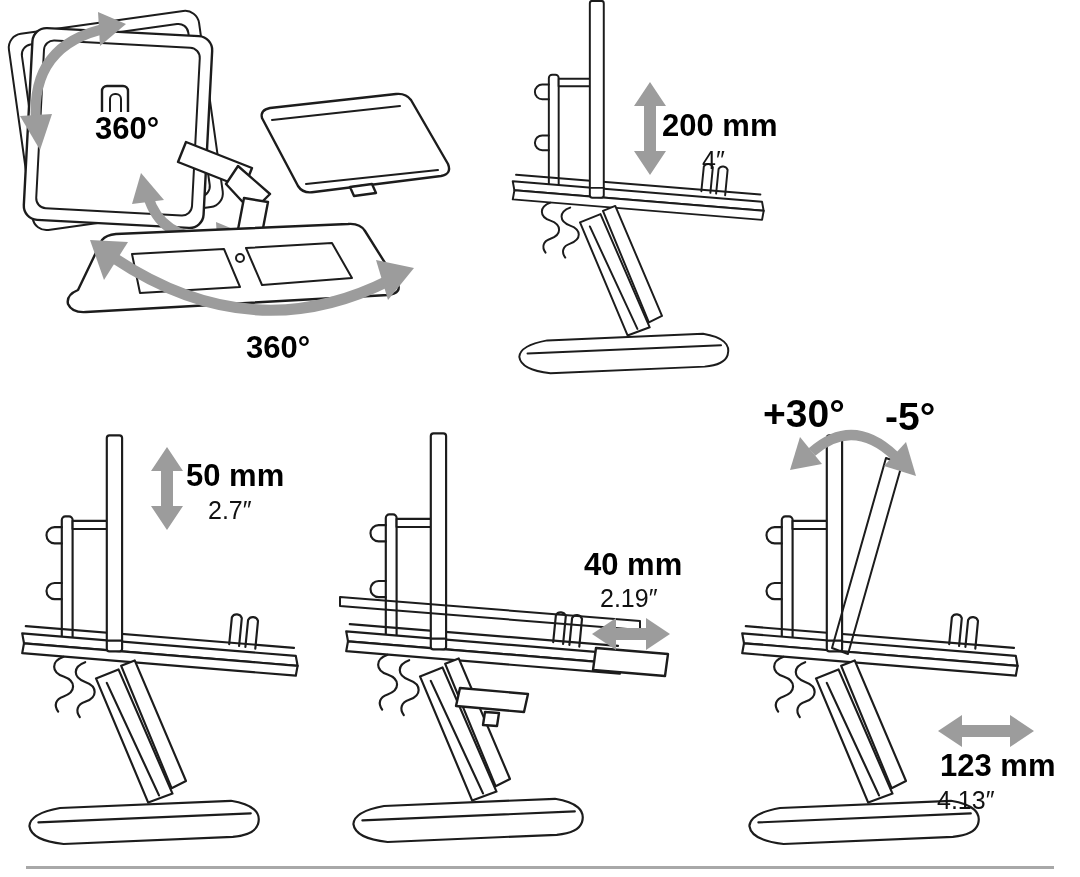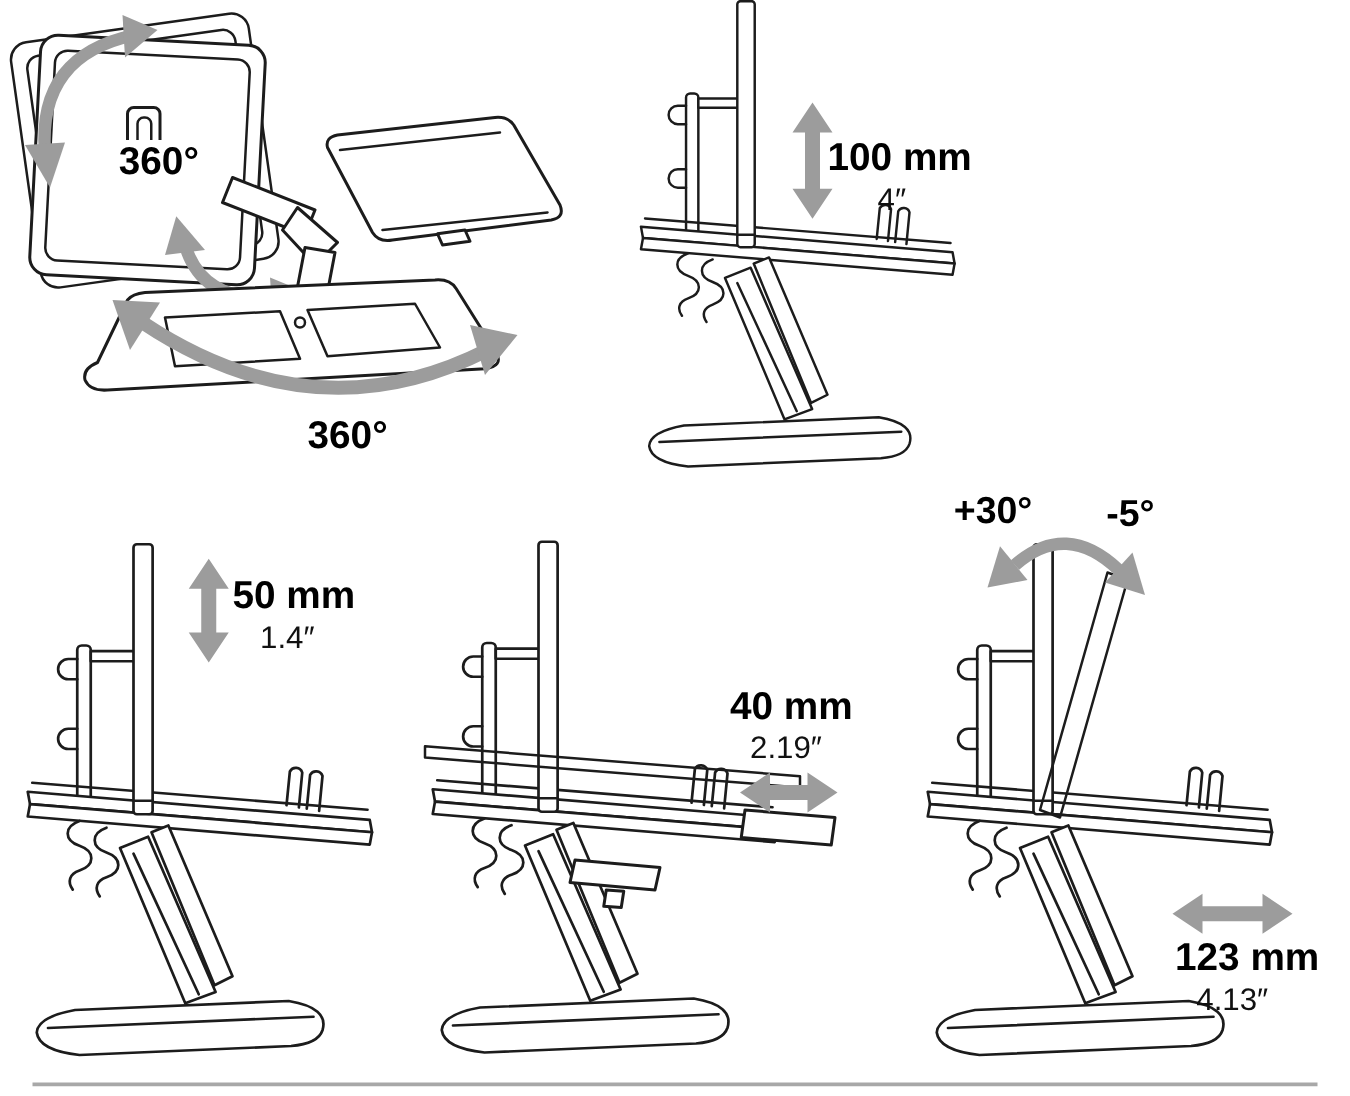--- a/index.html
+++ b/index.html
@@ -8,21 +8,21 @@
     font-family:"Liberation Sans",sans-serif;
   }
   .art{position:absolute;left:0;top:0}
   .ln{fill:none;stroke:var(--line,#1c1c1c);stroke-width:2.4;stroke-linejoin:round;stroke-linecap:round}
   .wf{fill:#fff;stroke:var(--line,#1c1c1c);stroke-width:2.4;stroke-linejoin:round;stroke-linecap:round}
   .gh{fill:none;stroke:var(--line,#1c1c1c);stroke-width:2;stroke-linejoin:round;stroke-linecap:round}
   .ar{fill:var(--arrow,#9c9c9c);stroke:none}
   .as{fill:none;stroke:var(--arrow,#9c9c9c);stroke-width:10;stroke-linecap:butt}
   .as2{fill:none;stroke:var(--arrow,#9c9c9c);stroke-width:11;stroke-linecap:butt}
   .lbl{position:absolute;color:var(--text,#000);line-height:1;white-space:nowrap}
-  .b{font-weight:700;font-size:30px}
+  .b{font-weight:700;font-size:39px}
   .b2{font-weight:700;font-size:31px}
   .r{font-weight:400;font-size:25px;color:#111}
   .whitebg{background:#fff;padding:1px 3px}
 </style>
 </head>
 <body>
 
 <div class="stage">
 
   <svg class="art" width="1080" height="877" viewBox="0 0 1080 877">
@@ -128,28 +128,28 @@
 
       <polygon class="ar" points="938,731 962,715 962,725 1010,725 1010,715 1034,731 1010,747 1010,737 962,737 962,747"></polygon>
     </g>
 
     <rect x="26" y="866" width="1028" height="3" fill="var(--divider,#a8a8a8)"></rect>
   </svg>
 
   <div class="lbl b2 whitebg" style="left:92px;top:112px">360°</div>
   <div class="lbl b2" style="left:246px;top:332px">360°</div>
 
-  <div class="lbl b2" style="left:662px;top:110px">100 mm</div>
+  <div class="lbl b2" style="left:662px;top:110px">200 mm</div>
   <div class="lbl r" style="left:702px;top:148px">4″</div>
 
   <div class="lbl b2" style="left:186px;top:460px">50 mm</div>
-  <div class="lbl r" style="left:208px;top:498px">1.4″</div>
+  <div class="lbl r" style="left:208px;top:498px">2.7″</div>
 
   <div class="lbl b2" style="left:584px;top:549px">40 mm</div>
   <div class="lbl r" style="left:600px;top:586px">2.19″</div>
 
   <div class="lbl b" style="left:763px;top:394px">+30°</div>
   <div class="lbl b" style="left:885px;top:397px">-5°</div>
 
   <div class="lbl b2" style="left:940px;top:750px">123 mm</div>
-  <div class="lbl r" style="left:957px;top:788px">4.13″</div>
+  <div class="lbl r" style="left:937px;top:788px">4.13″</div>
 
 </div>
 
 </body></html>

